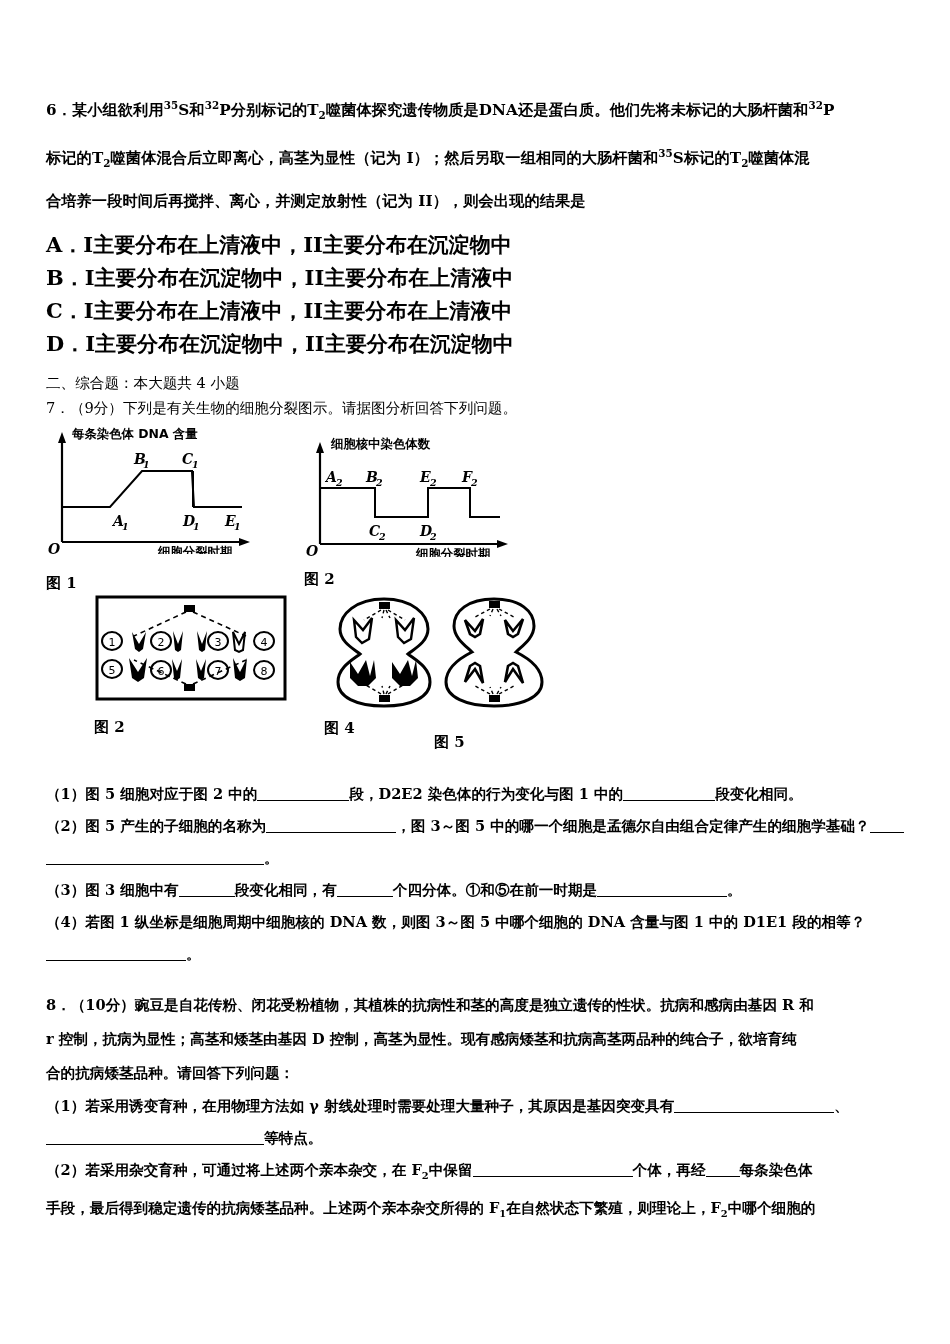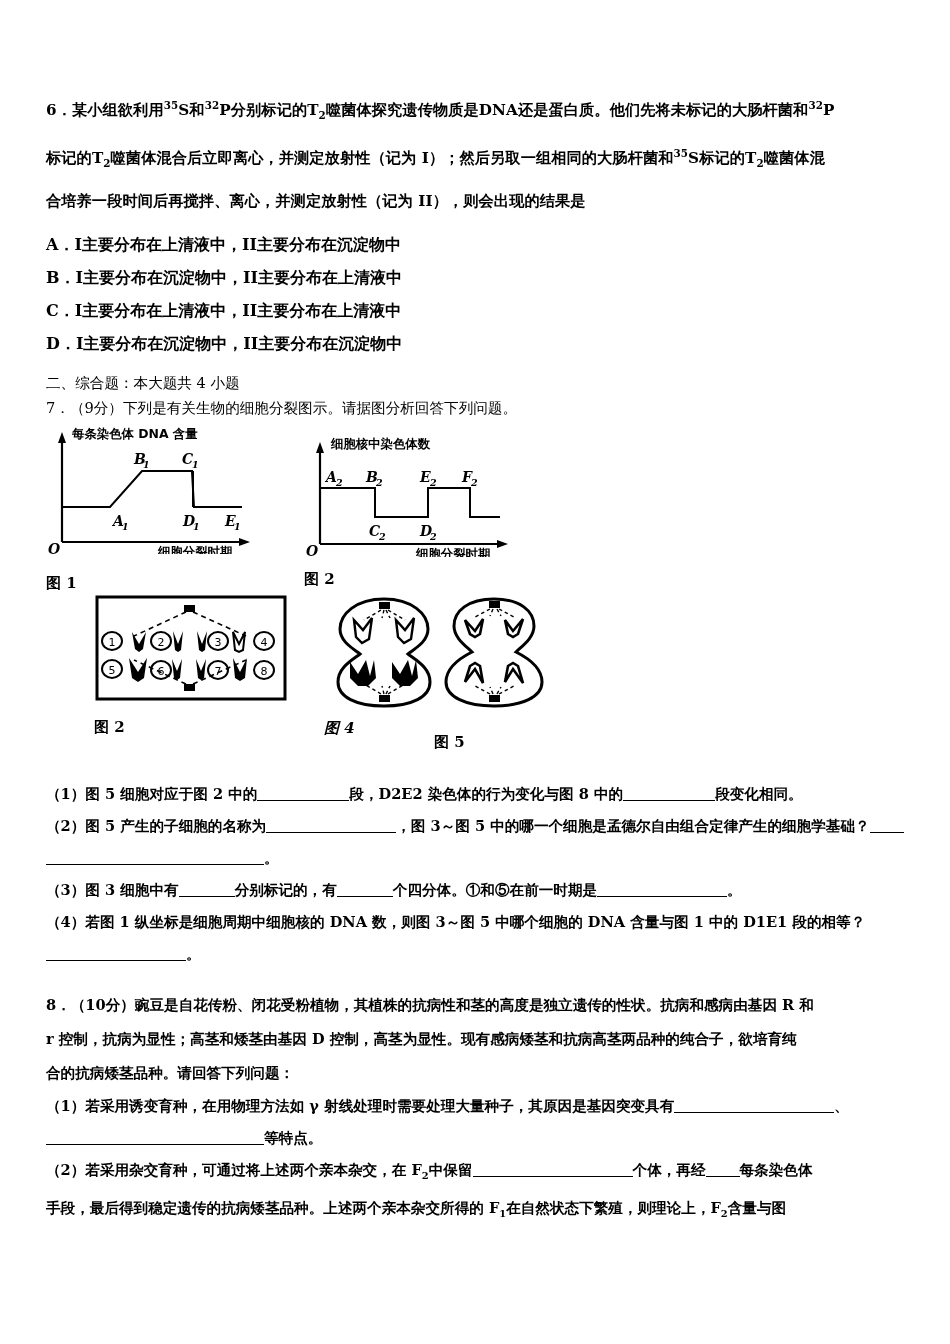--- a/index.html
+++ b/index.html
@@ -31,21 +31,21 @@
   
   .q-line {
     font-size: 15.2px;
     line-height: 38px;
     font-weight: bold;
     letter-spacing: 0.1px;
     white-space: nowrap;
   }
 
   .opt-line {
-    font-size: 16px;
+    font-size: 21px;
     line-height: 33px;
     font-weight: bold;
     white-space: nowrap;
   }
   .opt-label { font-family: "DejaVu Serif", serif; }
 
   .section-head {
     font-size: 14.6px;
     line-height: 25px;
     font-weight: normal;
@@ -104,21 +104,21 @@
 <div class="page">
 <div class="content">
 
   <div style="height:86px"></div>
 
   <div class="q-line">
     <span>6．</span><span>某小组欲利用</span><sup>35</sup><span>S</span><span>和</span><sup>32</sup><span>P</span><span>分别标记的</span><span>T</span><sub>2</sub><span>噬菌体探究遗传物质是</span><span>DNA</span><span>还是蛋白质。他们先将未标记的大肠杆菌和</span><sup>32</sup><span>P</span>
   </div>
 
   <div class="q-line">
-    <span>标记的</span><span>T</span><sub>2</sub><span>噬菌体混合后立即离心，并测定放射性（记为 I）；然后另取一组相同的大肠杆菌和</span><sup>35</sup><span>S</span><span>标记的</span><span>T</span><sub>2</sub><span>噬菌体混</span>
+    <span>标记的</span><span>T</span><sub>2</sub><span>噬菌体混合后立即离心，高茎为显性（记为 I）；然后另取一组相同的大肠杆菌和</span><sup>35</sup><span>S</span><span>标记的</span><span>T</span><sub>2</sub><span>噬菌体混</span>
   </div>
 
   <div class="q-line">合培养一段时间后再搅拌、离心，并测定放射性（记为 II），则会出现的结果是</div>
 
   <div style="height:8px"></div>
 
   <div class="opt-line">
     <span class="opt-label">A．</span><span>I</span><span>主要分布在上清液中，</span><span>II</span><span>主要分布在沉淀物中</span>
   </div>
   <div class="opt-line">
@@ -271,21 +271,21 @@
           <path d="M60,100 L58,92"></path>
               <path d="M62,100 L66,92"></path>
         </g>
 
         <path d="M30,26 L39,36 L48,24 L45,45 L38,49 L32,43 Z" fill="none" stroke="#000" stroke-width="2.4"></path>
         <path d="M72,26 L81,36 L90,24 L87,45 L80,49 L74,43 Z" fill="none" stroke="#000" stroke-width="2.4"></path>
 
         <path d="M26,68 L34,80 L42,66 L46,82 L50,66 L52,84 L44,92 L34,92 L26,84 Z" fill="#000"></path>
         <path d="M68,68 L76,80 L84,66 L88,82 L92,66 L94,84 L86,92 L76,92 L68,84 Z" fill="#000"></path>
       </svg>
-      <div class="fig-cap" style="margin-top:6px; width:120px;font-style:italic;">图 4</div>
+      <div class="fig-cap" style="margin-top:6px; width:120px;">图 4</div>
     </div>
 
     <div class="fig-box" style="left:388px; top:0px; width:130px;">
       <svg width="120" height="115" viewBox="0 0 120 115">
         <path d="M60,5 C86,5 100,17 100,32 C100,44 88,52 82,58 C90,62 108,72 108,88 C108,103 88,112 60,112 C32,112 12,103 12,88 C12,72 30,62 38,58 C32,52 20,44 20,32 C20,17 34,5 60,5 Z" fill="none" stroke="#000" stroke-width="3"></path>
         <rect x="55" y="7" width="11" height="7" fill="#000"></rect>
         <rect x="55" y="101" width="11" height="7" fill="#000"></rect>
         <g stroke="#000" stroke-width="1.4" stroke-dasharray="3.5,3" fill="none">
           <path d="M56,15 L41,23"></path>
               <path d="M65,15 L80,23"></path>
@@ -304,32 +304,32 @@
         <path d="M71,88 L79,75 L89,89 L84,72 L79,69 L74,72 Z" fill="none" stroke="#000" stroke-width="2.6"></path>
       </svg>
       <div class="fig-cap" style="margin-top:20px; width:120px;">图 5</div>
     </div>
 
   </div>
 
   <div style="height:24px"></div>
 
   <div class="sub-q">
-    <span>（1）图 5 细胞对应于图 2 中的</span><span class="blank-l"></span><span>段，D2E2 染色体的行为变化与图 8 中的</span><span class="blank-l"></span><span>段变化相同。</span>
+    <span>（1）图 5 细胞对应于图 2 中的</span><span class="blank-l"></span><span>段，D2E2 染色体的行为变化与图 1 中的</span><span class="blank-l"></span><span>段变化相同。</span>
   </div>
 
   <div class="sub-q">
     <span>（2）图 5 产生的子细胞的名称为</span><span class="blank-xl"></span><span>，图 3～图 5 中的哪一个细胞是孟德尔自由组合定律产生的细胞学基础？</span><span class="blank-s"></span>
   </div>
   <div class="sub-q">
     <span class="blank-row"></span><span>。</span>
   </div>
 
   <div class="sub-q">
-    <span>（3）图 3 细胞中有</span><span class="blank-m"></span><span>分别标记的，有</span><span class="blank-m"></span><span>个四分体。①和⑤在前一时期是</span><span class="blank-xl"></span><span>。</span>
+    <span>（3）图 3 细胞中有</span><span class="blank-m"></span><span>段变化相同，有</span><span class="blank-m"></span><span>个四分体。①和⑤在前一时期是</span><span class="blank-xl"></span><span>。</span>
   </div>
 
   <div class="sub-q">
     <span>（4）若图 1 纵坐标是细胞周期中细胞核的 DNA 数，则图 3～图 5 中哪个细胞的 DNA 含量与图 1 中的 D1E1 段的相等？</span>
   </div>
   <div class="sub-q">
     <span class="blank-row2"></span><span>。</span>
   </div>
 
   <div style="height:18px"></div>
@@ -344,17 +344,17 @@
     <span>（1）若采用诱变育种，在用物理方法如 γ 射线处理时需要处理大量种子，其原因是基因突变具有</span><span class="blank-xxl"></span><span>、</span>
   </div>
   <div class="sub-q">
     <span class="blank-row"></span><span>等特点。</span>
   </div>
 
   <div class="sub-q">
     <span>（2）若采用杂交育种，可通过将上述两个亲本杂交，在 F</span><sub>2</sub><span>中保留</span><span class="blank-xxl"></span><span>个体，再经</span><span class="blank-s"></span><span>每条染色体</span>
   </div>
   <div class="sub-q">
-    <span>手段，最后得到稳定遗传的抗病矮茎品种。上述两个亲本杂交所得的 F</span><sub>1</sub><span>在自然状态下繁殖，则理论上，F</span><sub>2</sub><span>含量与图</span>
+    <span>手段，最后得到稳定遗传的抗病矮茎品种。上述两个亲本杂交所得的 F</span><sub>1</sub><span>在自然状态下繁殖，则理论上，F</span><sub>2</sub><span>中哪个细胞的</span>
   </div>
 
 </div>
 </div>
 
 </body></html>

